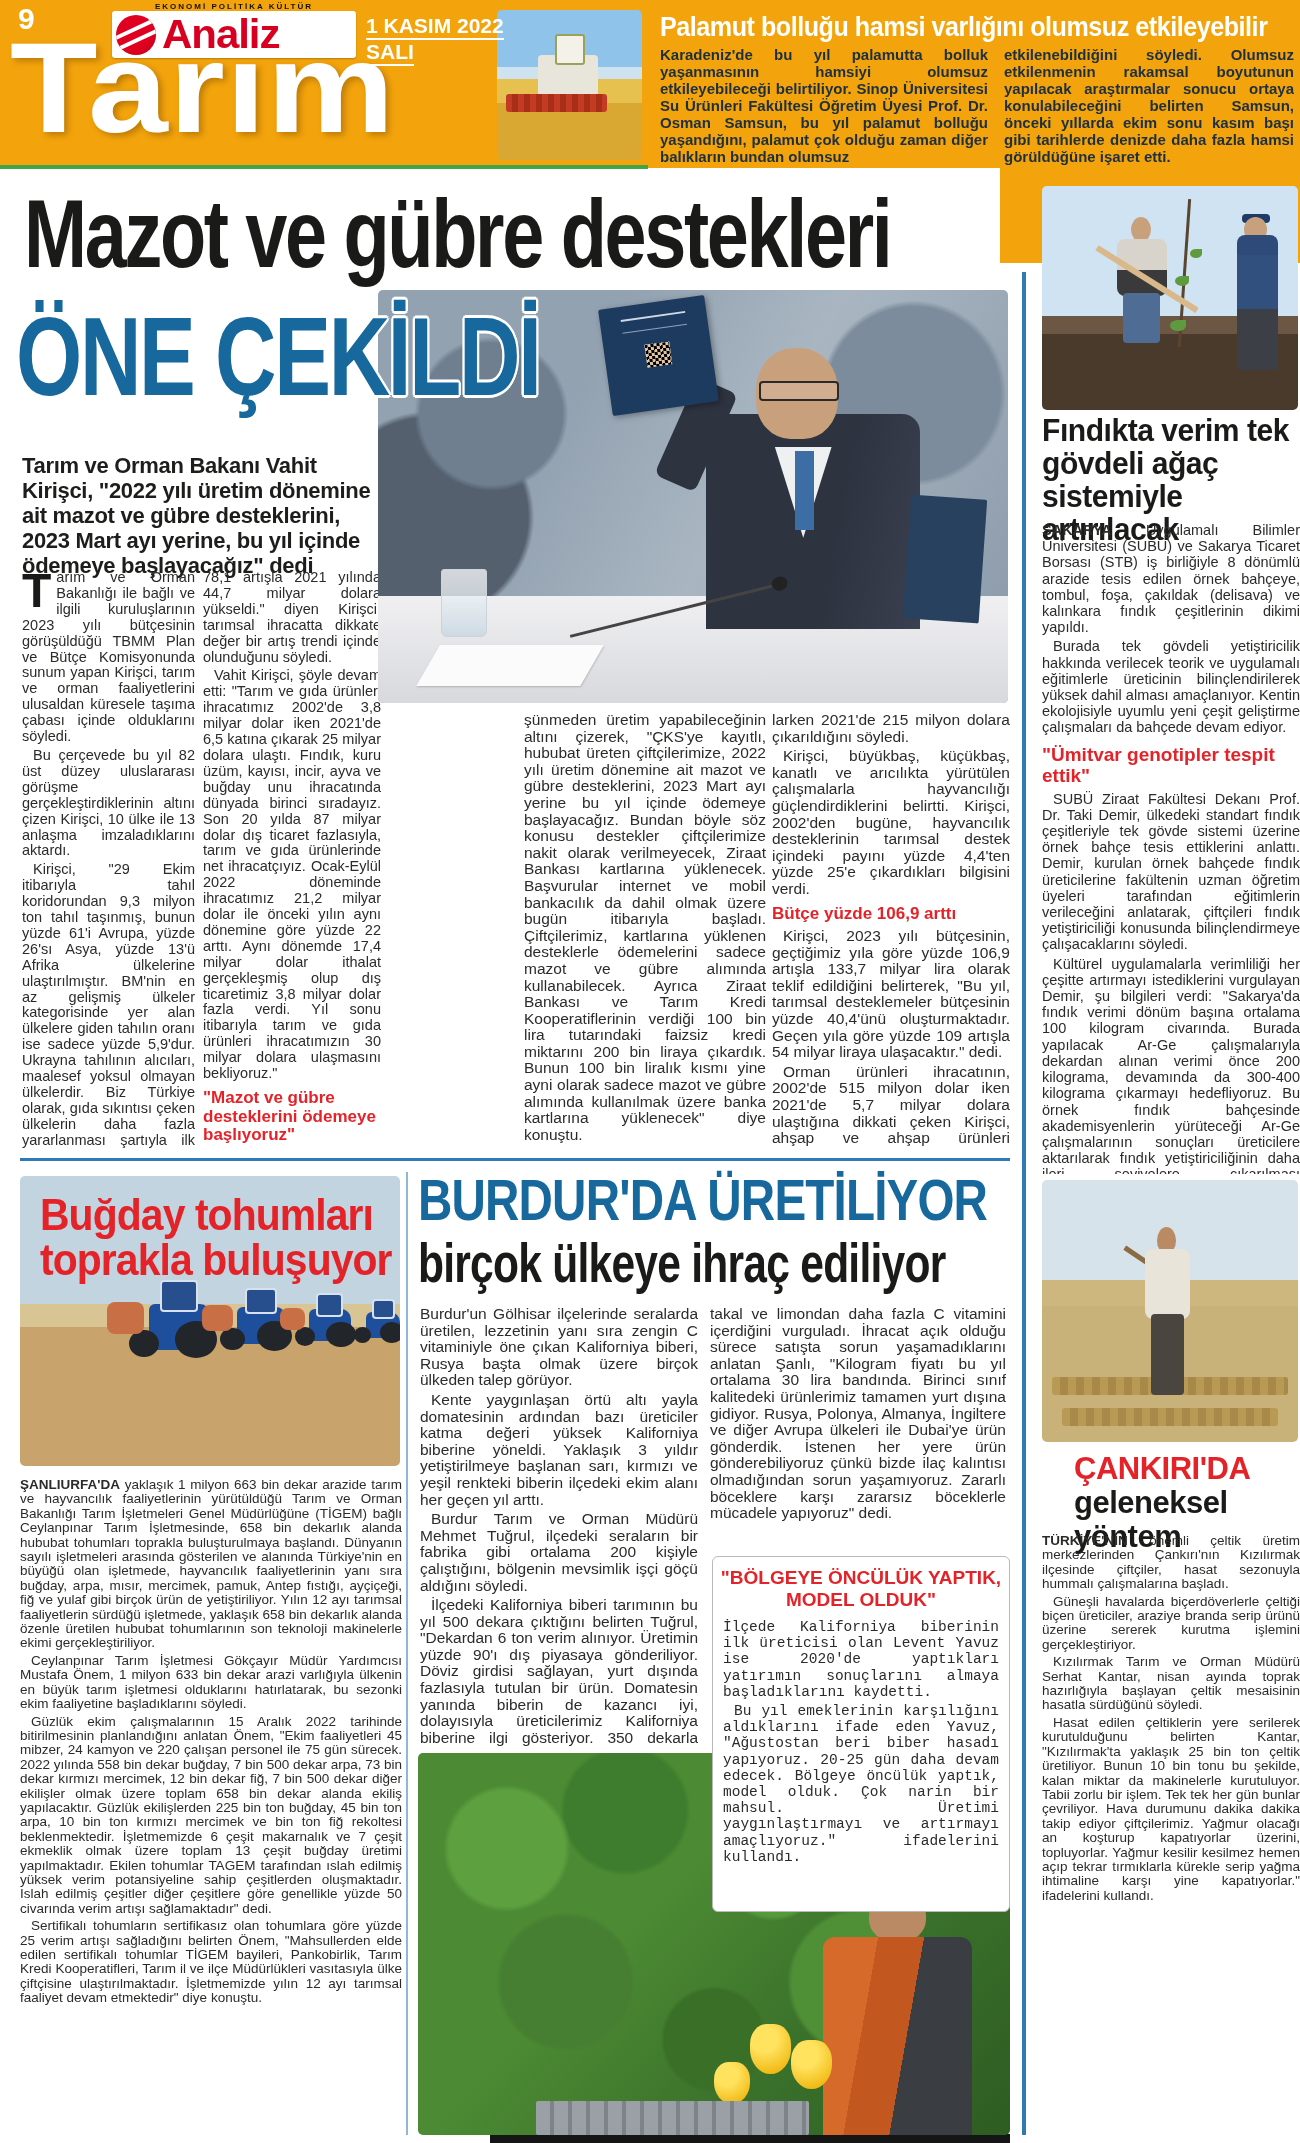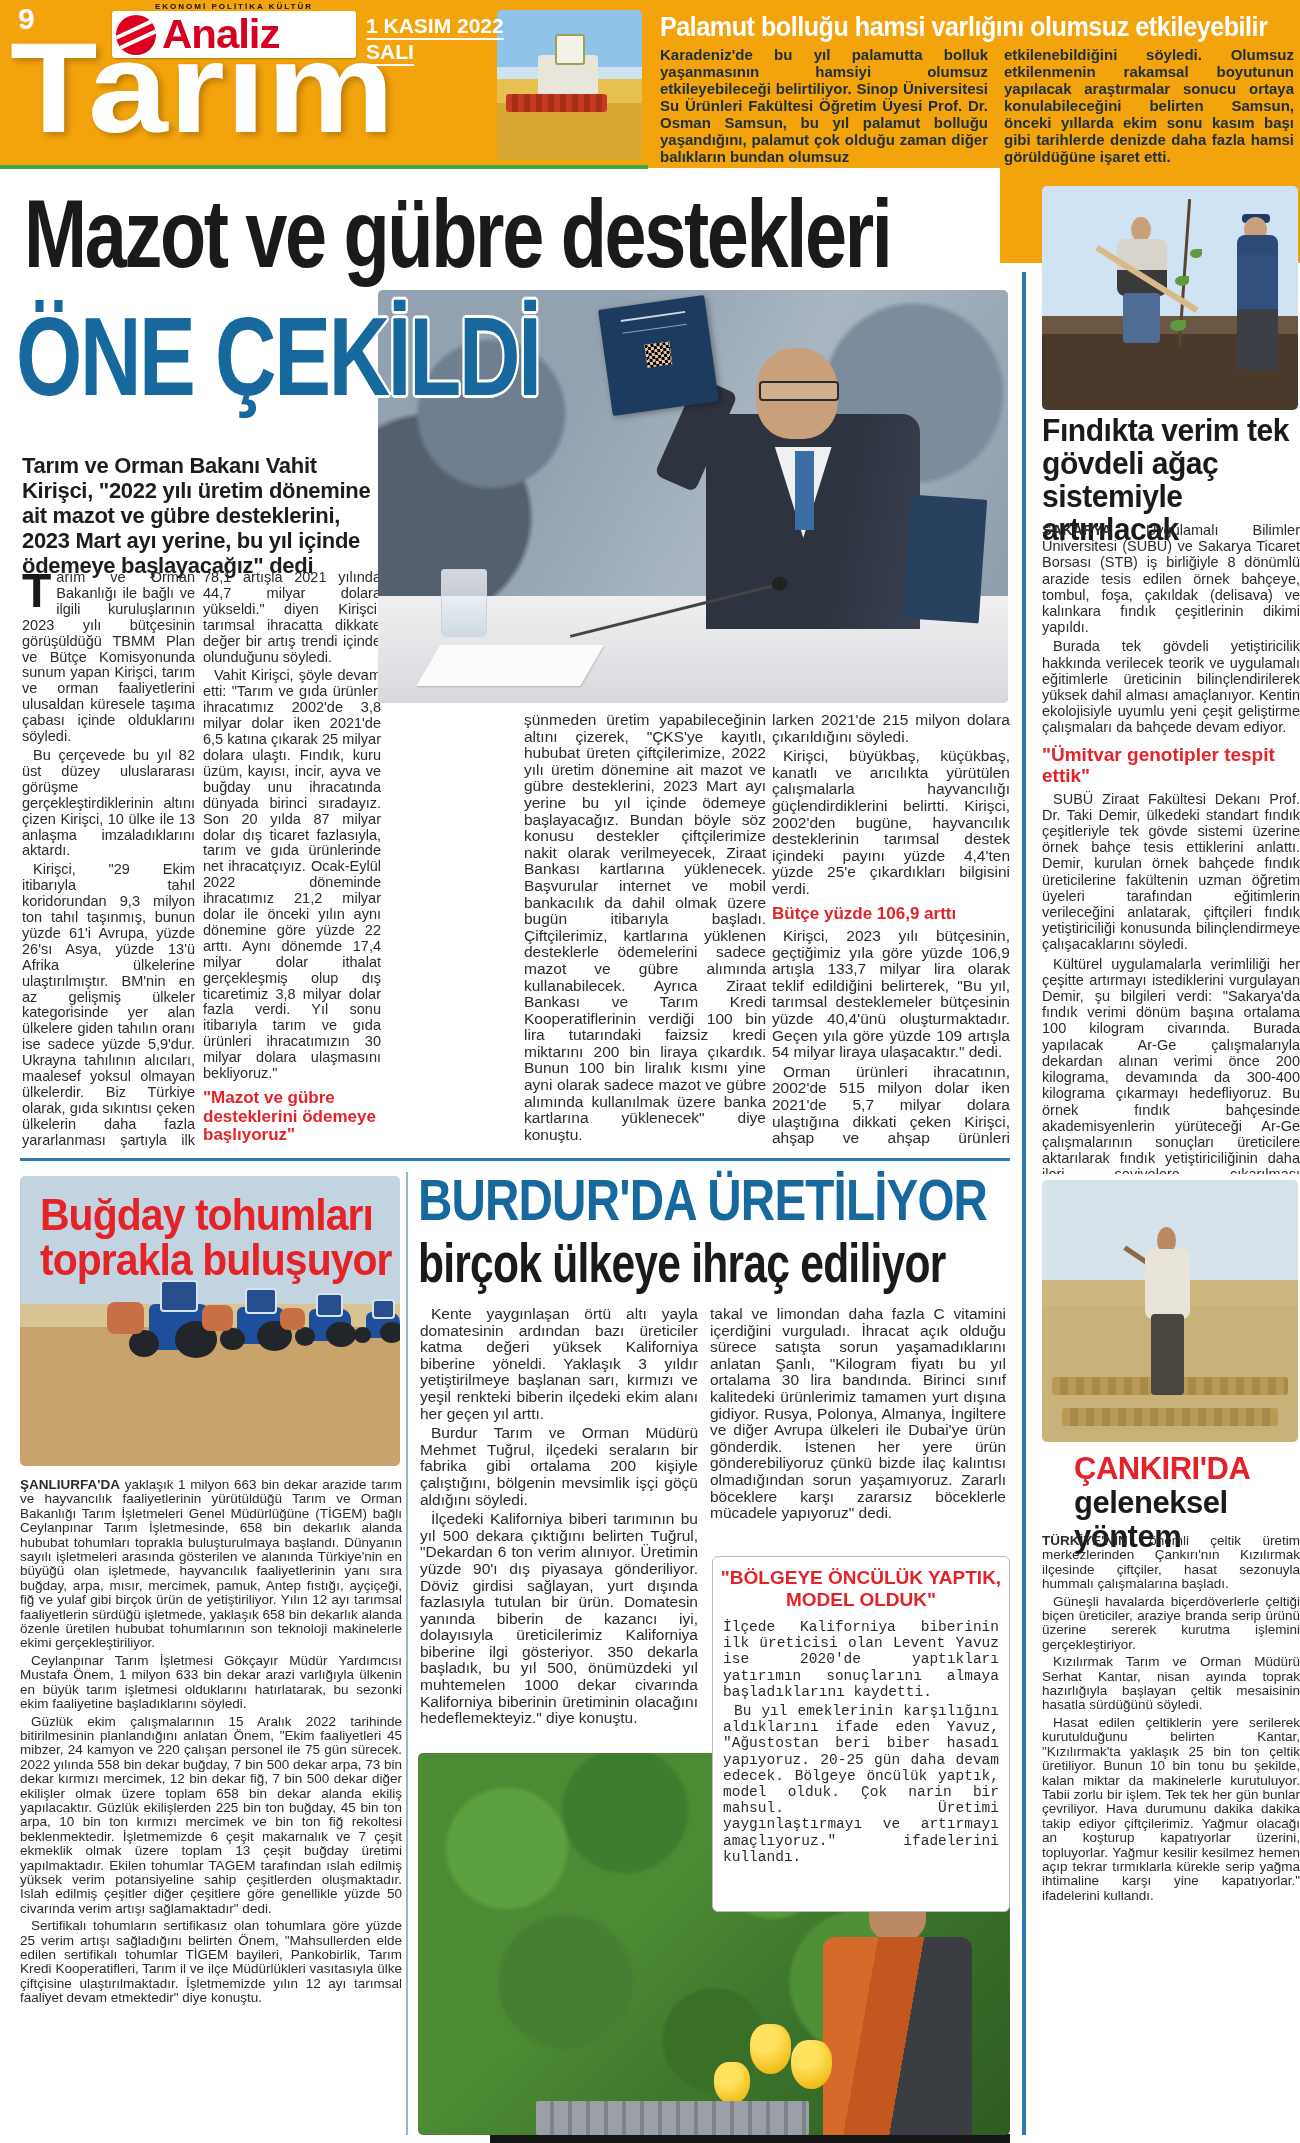--- a/index.html
+++ b/index.html
@@ -266,20 +266,21 @@
     <p class="jt"><span class="lead">ŞANLIURFA'DA</span><span> yaklaşık 1 milyon 663 bin dekar arazide tarım ve hayvancılık faaliyetlerinin yürütüldüğü Tarım ve Orman Bakanlığı Tarım İşletmeleri Genel Müdürlüğüne (TİGEM) bağlı Ceylanpınar Tarım İşletmesinde, 658 bin dekarlık alanda hububat tohumları toprakla buluşturulmaya başlandı. Dünyanın sayılı işletmeleri arasında gösterilen ve alanında Türkiye'nin en büyüğü olan işletmede, hayvancılık faaliyetlerinin yanı sıra buğday, arpa, mısır, mercimek, pamuk, Antep fıstığı, ayçiçeği, fiğ ve yulaf gibi birçok ürün de yetiştiriliyor. Yılın 12 ayı tarımsal faaliyetlerin sürdüğü işletmede, yaklaşık 658 bin dekarlık alanda özenle üretilen hububat tohumlarının son teknoloji makinelerle ekimi gerçekleştiriliyor.</span></p>
     <p class="jt ind">Ceylanpınar Tarım İşletmesi Gökçayır Müdür Yardımcısı Mustafa Önem, 1 milyon 633 bin dekar arazi varlığıyla ülkenin en büyük tarım işletmesi olduklarını hatırlatarak, bu sezonki ekim faaliyetine başladıklarını söyledi.</p>
     <p class="jt ind">Güzlük ekim çalışmalarının 15 Aralık 2022 tarihinde bitirilmesinin planlandığını anlatan Önem, "Ekim faaliyetleri 45 mibzer, 24 kamyon ve 220 çalışan personel ile 75 gün sürecek. 2022 yılında 558 bin dekar buğday, 7 bin 500 dekar arpa, 73 bin dekar kırmızı mercimek, 12 bin dekar fiğ, 7 bin 500 dekar diğer ekilişler olmak üzere toplam 658 bin dekar alanda ekiliş yapılacaktır. Güzlük ekilişlerden 225 bin ton buğday, 45 bin ton arpa, 10 bin ton kırmızı mercimek ve bin ton fiğ rekoltesi beklenmektedir. İşletmemizde 6 çeşit makarnalık ve 7 çeşit ekmeklik olmak üzere toplam 13 çeşit buğday üretimi yapılmaktadır. Ekilen tohumlar TAGEM tarafından ıslah edilmiş yüksek verim potansiyeline sahip çeşitlerden oluşmaktadır. Islah edilmiş çeşitler diğer çeşitlere göre genellikle yüzde 50 civarında verim artışı sağlamaktadır" dedi.</p>
     <p class="jt ind">Sertifikalı tohumların sertifikasız olan tohumlara göre yüzde 25 verim artışı sağladığını belirten Önem, "Mahsullerden elde edilen sertifikalı tohumlar TİGEM bayileri, Pankobirlik, Tarım Kredi Kooperatifleri, Tarım il ve ilçe Müdürlükleri vasıtasıyla ülke çiftçisine ulaştırılmaktadır. İşletmemizde yılın 12 ayı tarımsal faaliyet devam etmektedir" diye konuştu.</p>
   </div>
 
   <div class="abs h-burdur-blue" style="left:418px;top:1166px;">BURDUR'DA ÜRETİLİYOR</div>
   <div class="abs h-burdur-black" style="left:418px;top:1230px;">birçok ülkeye ihraç ediliyor</div>
 
   <div class="abs bt2 col" style="left:420px;top:1306px;width:278px;height:442px;">
+    <p class="jt">Burdur'un Gölhisar ilçelerinde seralarda üretilen, lezzetinin yanı sıra zengin C vitaminiyle öne çıkan Kaliforniya biberi, Rusya başta olmak üzere birçok ülkeden talep görüyor.</p>
     <p class="jt ind">Kente yaygınlaşan örtü altı yayla domatesinin ardından bazı üreticiler katma değeri yüksek Kaliforniya biberine yöneldi. Yaklaşık 3 yıldır yetiştirilmeye başlanan sarı, kırmızı ve yeşil renkteki biberin ilçedeki ekim alanı her geçen yıl arttı.</p>
     <p class="jt ind">Burdur Tarım ve Orman Müdürü Mehmet Tuğrul, ilçedeki seraların bir fabrika gibi ortalama 200 kişiyle çalıştığını, bölgenin mevsimlik işçi göçü aldığını söyledi.</p>
     <p class="jt ind">İlçedeki Kaliforniya biberi tarımının bu yıl 500 dekara çıktığını belirten Tuğrul, "Dekardan 6 ton verim alınıyor. Üretimin yüzde 90'ı dış piyasaya gönderiliyor. Döviz girdisi sağlayan, yurt dışında fazlasıyla tutulan bir ürün. Domatesin yanında biberin de kazancı iyi, dolayısıyla üreticilerimiz Kaliforniya biberine ilgi gösteriyor. 350 dekarla başladık, bu yıl 500, önümüzdeki yıl muhtemelen 1000 dekar civarında Kaliforniya biberinin üretiminin olacağını hedeflemekteyiz." diye konuştu.</p>
 
   </div>
 
   <div class="abs bt2 col" style="left:710px;top:1306px;width:296px;height:246px;">
     <p class="jt">takal ve limondan daha fazla C vitamini içerdiğini vurguladı. İhracat açık olduğu sürece satışta sorun yaşamadıklarını anlatan Şanlı, "Kilogram fiyatı bu yıl ortalama 30 lira bandında. Birinci sınıf kalitedeki ürünlerimiz tamamen yurt dışına gidiyor. Rusya, Polonya, Almanya, İngiltere ve diğer Avrupa ülkeleri ile Dubai'ye ürün gönderdik. İstenen her yere ürün gönderebiliyoruz çünkü bizde ilaç kalıntısı olmadığından sorun yaşamıyoruz. Zararlı böceklere karşı zararsız böceklerle mücadele yapıyoruz" dedi.</p>
   </div>
 

